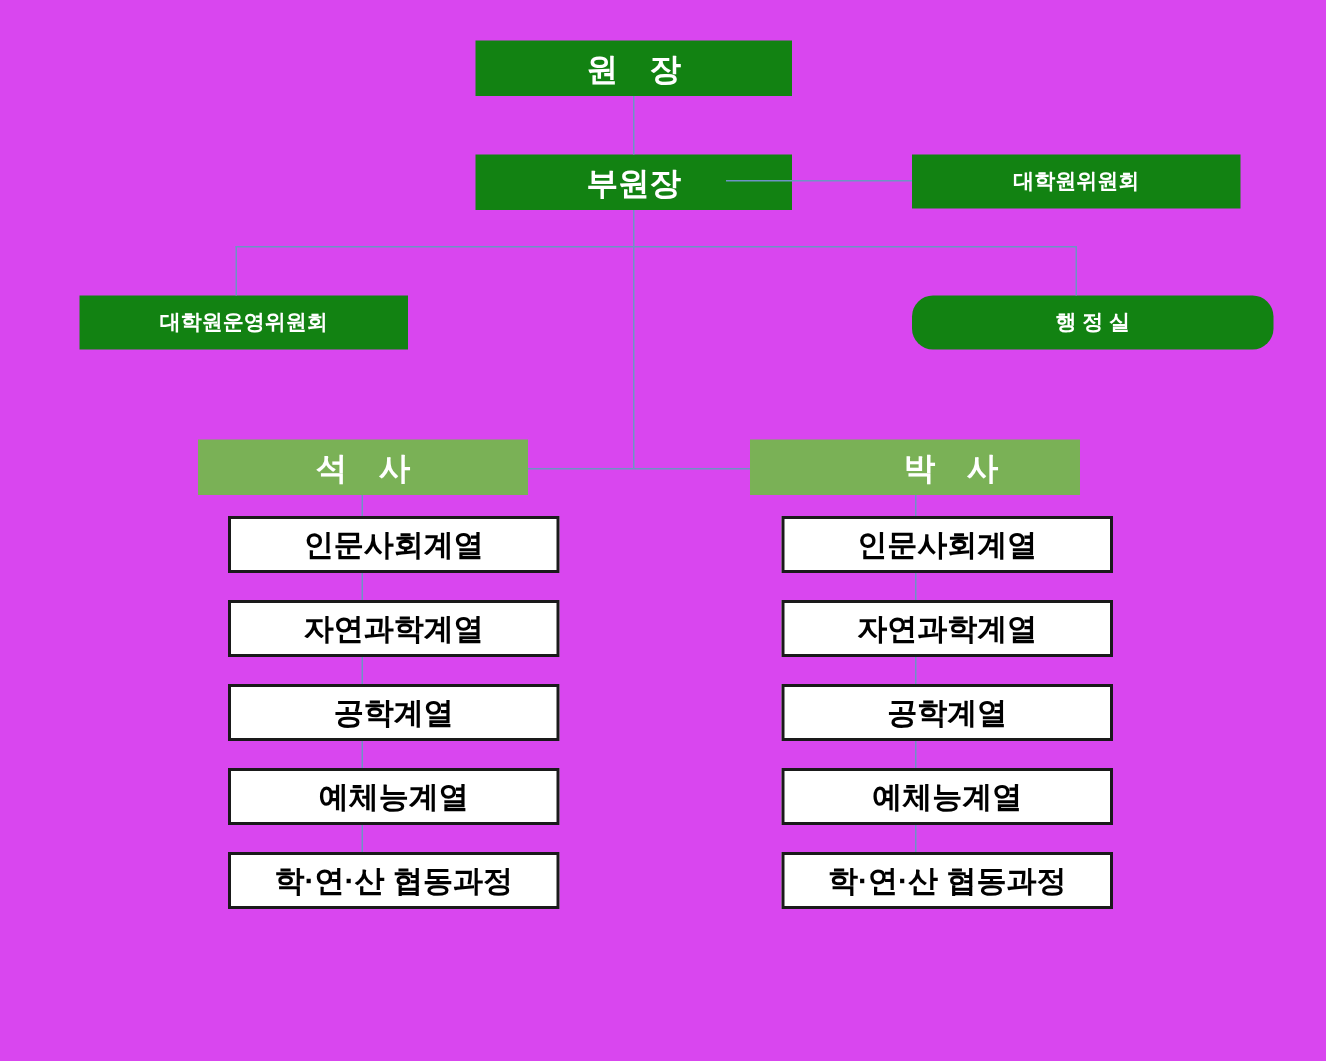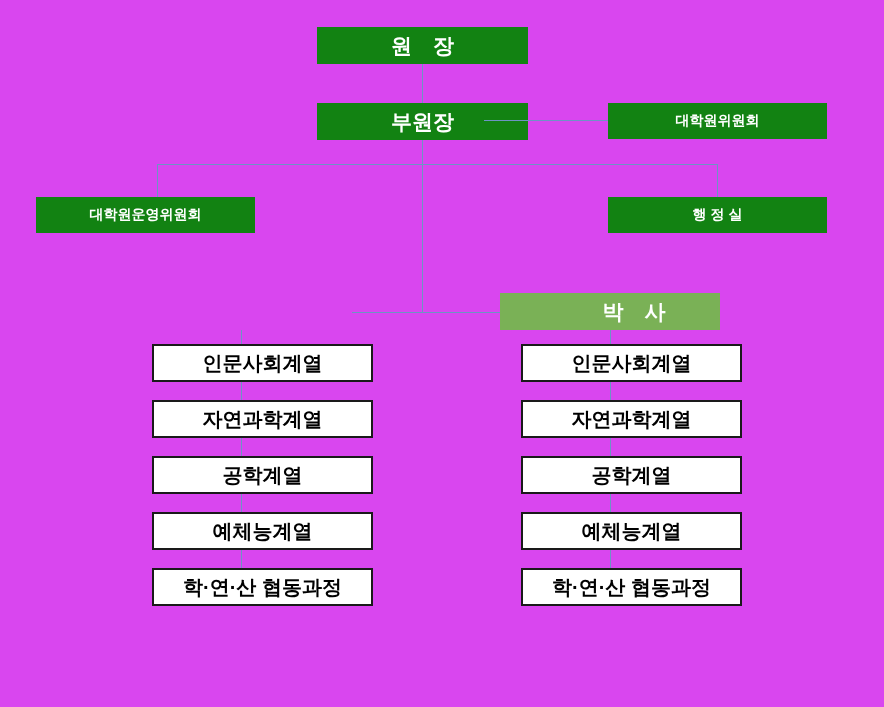--- a/index.html
+++ b/index.html
@@ -48,22 +48,22 @@
   }
   .line {
     position: absolute;
     background: var(--line-blue, #6e93c4);
     z-index: 2;
   }
   
   .pos-director              { left: 317px; top: 27px;  width: 211px; height: 37px; }
   .pos-vice                  { left: 317px; top: 103px; width: 211px; height: 37px; }
   .pos-grad-committee        { left: 608px; top: 103px; width: 219px; height: 36px; }
-  .pos-operating-committee   { left: 36px;  top: 197px; width: 219px; height: 36px; }
-  .pos-admin-office          { left: 608px; top: 197px; width: 219px; height: 36px; }
+  .pos-operating-committee   { left: 53px;  top: 197px; width: 219px; height: 36px; }
+  .pos-admin-office          { left: 608px; top: 197px; width: 241px; height: 36px; border-radius: 14px; }
   .pos-masters               { left: 132px; top: 293px; width: 220px; height: 37px; }
   .pos-doctoral              { left: 500px; top: 293px; width: 220px; height: 37px; padding-left: 48px; }
 
   .pos-m-dept-0 { left: 131px; top: 344px; width: 221px; height: 38px; }
   .pos-m-dept-1 { left: 131px; top: 400px; width: 221px; height: 38px; }
   .pos-m-dept-2 { left: 131px; top: 456px; width: 221px; height: 38px; }
   .pos-m-dept-3 { left: 131px; top: 512px; width: 221px; height: 38px; }
   .pos-m-dept-4 { left: 131px; top: 568px; width: 221px; height: 38px; }
 
   .pos-d-dept-0 { left: 500px; top: 344px; width: 221px; height: 38px; }
@@ -121,20 +121,21 @@
   <div class="node green-dark pos-director">원　장</div>
 
   <div class="node green-dark pos-vice">부원장</div>
 
   <div class="node green-dark small-label pos-grad-committee">대학원위원회</div>
 
   <div class="node green-dark small-label pos-operating-committee">대학원운영위원회</div>
 
   <div class="node green-dark small-label pos-admin-office">행 정 실</div>
 
+  <div class="node green-light pos-masters">석　사</div>
 
   <div class="node green-light pos-doctoral">박　사</div>
 
   <div class="node dept pos-m-dept-0">인문사회계열</div>
   <div class="node dept pos-m-dept-1">자연과학계열</div>
   <div class="node dept pos-m-dept-2">공학계열</div>
   <div class="node dept pos-m-dept-3">예체능계열</div>
   <div class="node dept pos-m-dept-4">학·연·산 협동과정</div>
 
   <div class="node dept pos-d-dept-0">인문사회계열</div>

